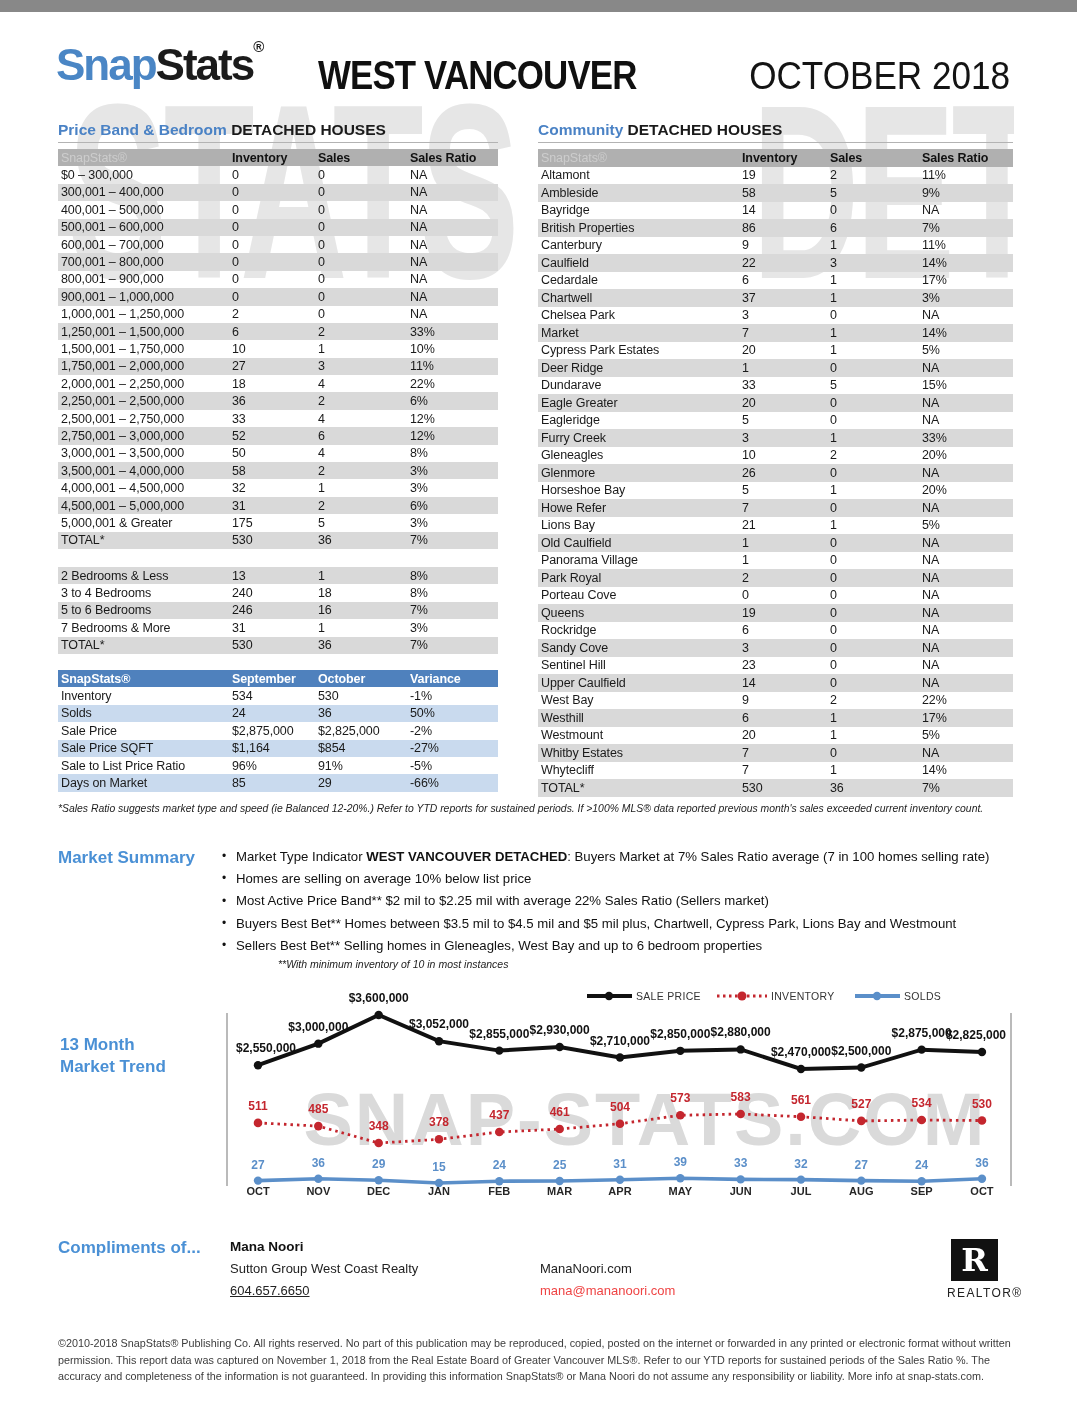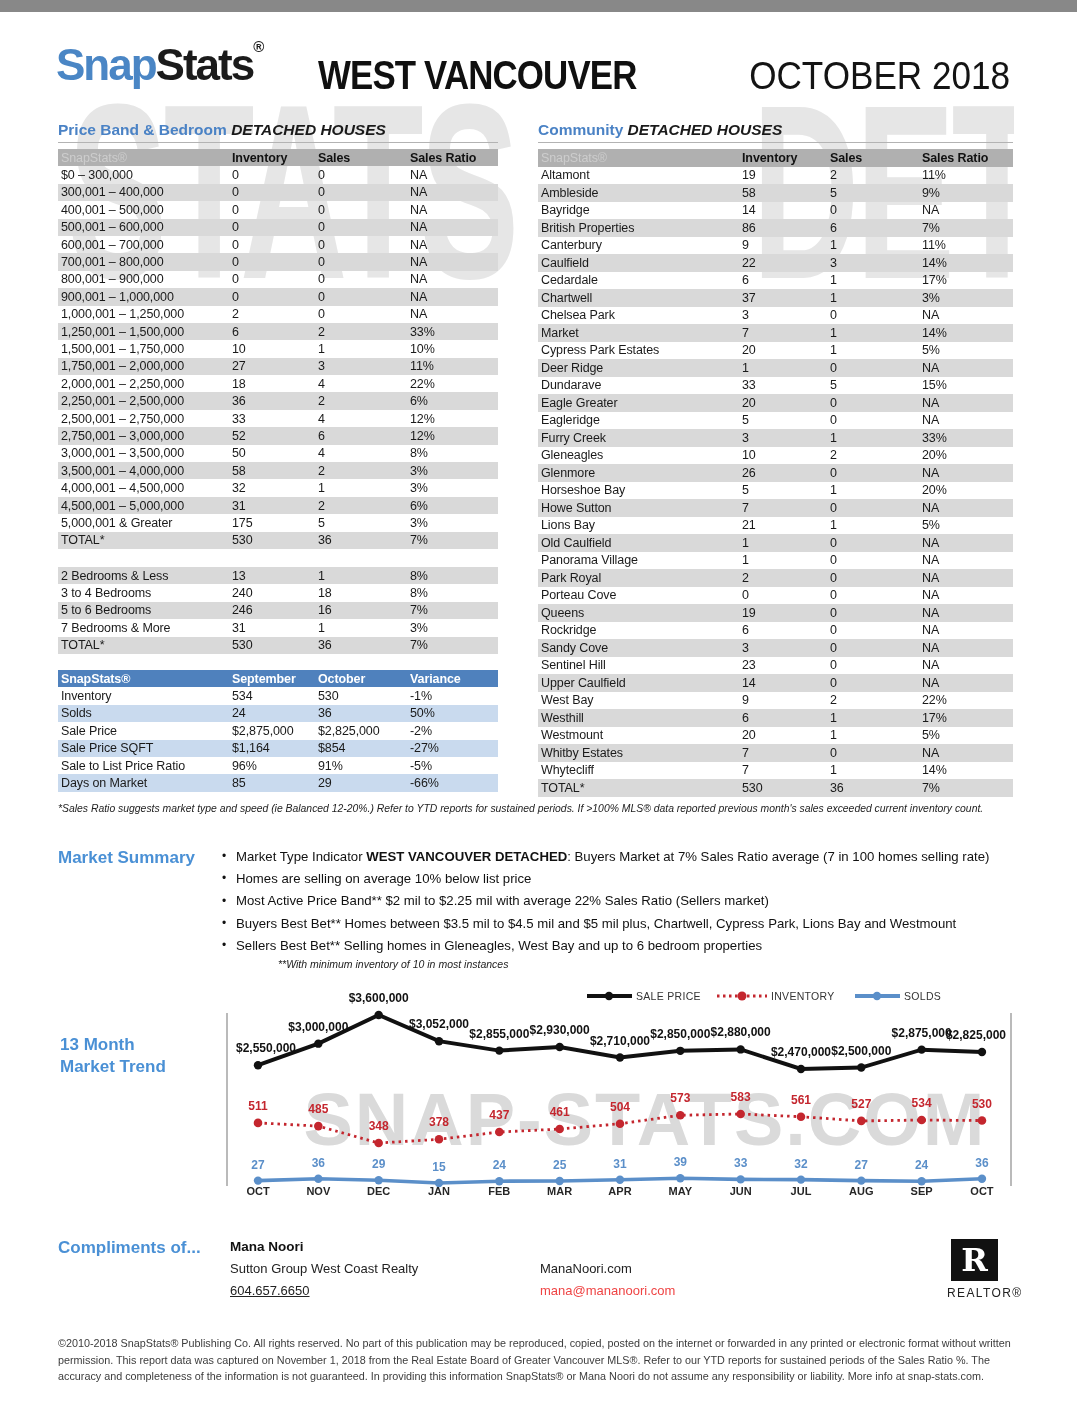--- a/index.html
+++ b/index.html
@@ -20,21 +20,21 @@
   .logo-stats{color:#1b1b1b;position:relative;}
   .logo-reg{font-size:15px;vertical-align:28px;color:#1b1b1b;letter-spacing:0;}
   .title{left:318px;top:40px;font-size:41px;font-weight:bold;color:#101010;letter-spacing:-1px;
          transform:scaleX(.85);transform-origin:0 0;white-space:nowrap;z-index:2;}
   .period{left:640px;width:370px;top:42px;font-size:39px;font-weight:400;color:#141414;
           text-align:right;transform:scaleX(.9);transform-origin:100% 0;white-space:nowrap;z-index:2;}
 
   
   .sect{z-index:2;font-size:15.5px;padding-bottom:3px;border-bottom:1px solid #b3b3b3;white-space:nowrap;}
   .sect .h{color:#4a82c5;font-weight:bold;}
-  .sect .sub{color:#1a1a1a;font-style:italic;font-weight:bold;letter-spacing:0;}
+  .sect .sub{color:#1a1a1a;font-weight:bold;letter-spacing:0;}
 
   
   .tbl{z-index:2;font-size:12.5px;color:#1a1a1a;letter-spacing:-0.1px;}
   .trow{display:grid;align-items:center;padding-left:3px;}
   .tbl-left .trow,.tbl-month .trow{grid-template-columns:171px 86px 92px 1fr;height:17.4px;}
   .tbl-comm .trow{grid-template-columns:201px 88px 92px 1fr;height:17.5px;}
   .trow.gray{background:#d9d9d9;}
   .trow.blue{background:#c9daee;}
   .trow.headg{background:#b0b0b0;}
   .trow.headg .c0{color:#cdcdcd;}
@@ -424,21 +424,21 @@
         <span class="cell cn">0</span>
         <span class="cell cn">NA</span>
       </div>
       <div class="trow ">
         <span class="cell c0">Horseshoe Bay</span>
         <span class="cell cn">5</span>
         <span class="cell cn">1</span>
         <span class="cell cn">20%</span>
       </div>
       <div class="trow gray">
-        <span class="cell c0">Howe Sutton</span>
+        <span class="cell c0">Howe Refer</span>
         <span class="cell cn">7</span>
         <span class="cell cn">0</span>
         <span class="cell cn">NA</span>
       </div>
       <div class="trow ">
         <span class="cell c0">Lions Bay</span>
         <span class="cell cn">21</span>
         <span class="cell cn">1</span>
         <span class="cell cn">5%</span>
       </div>

